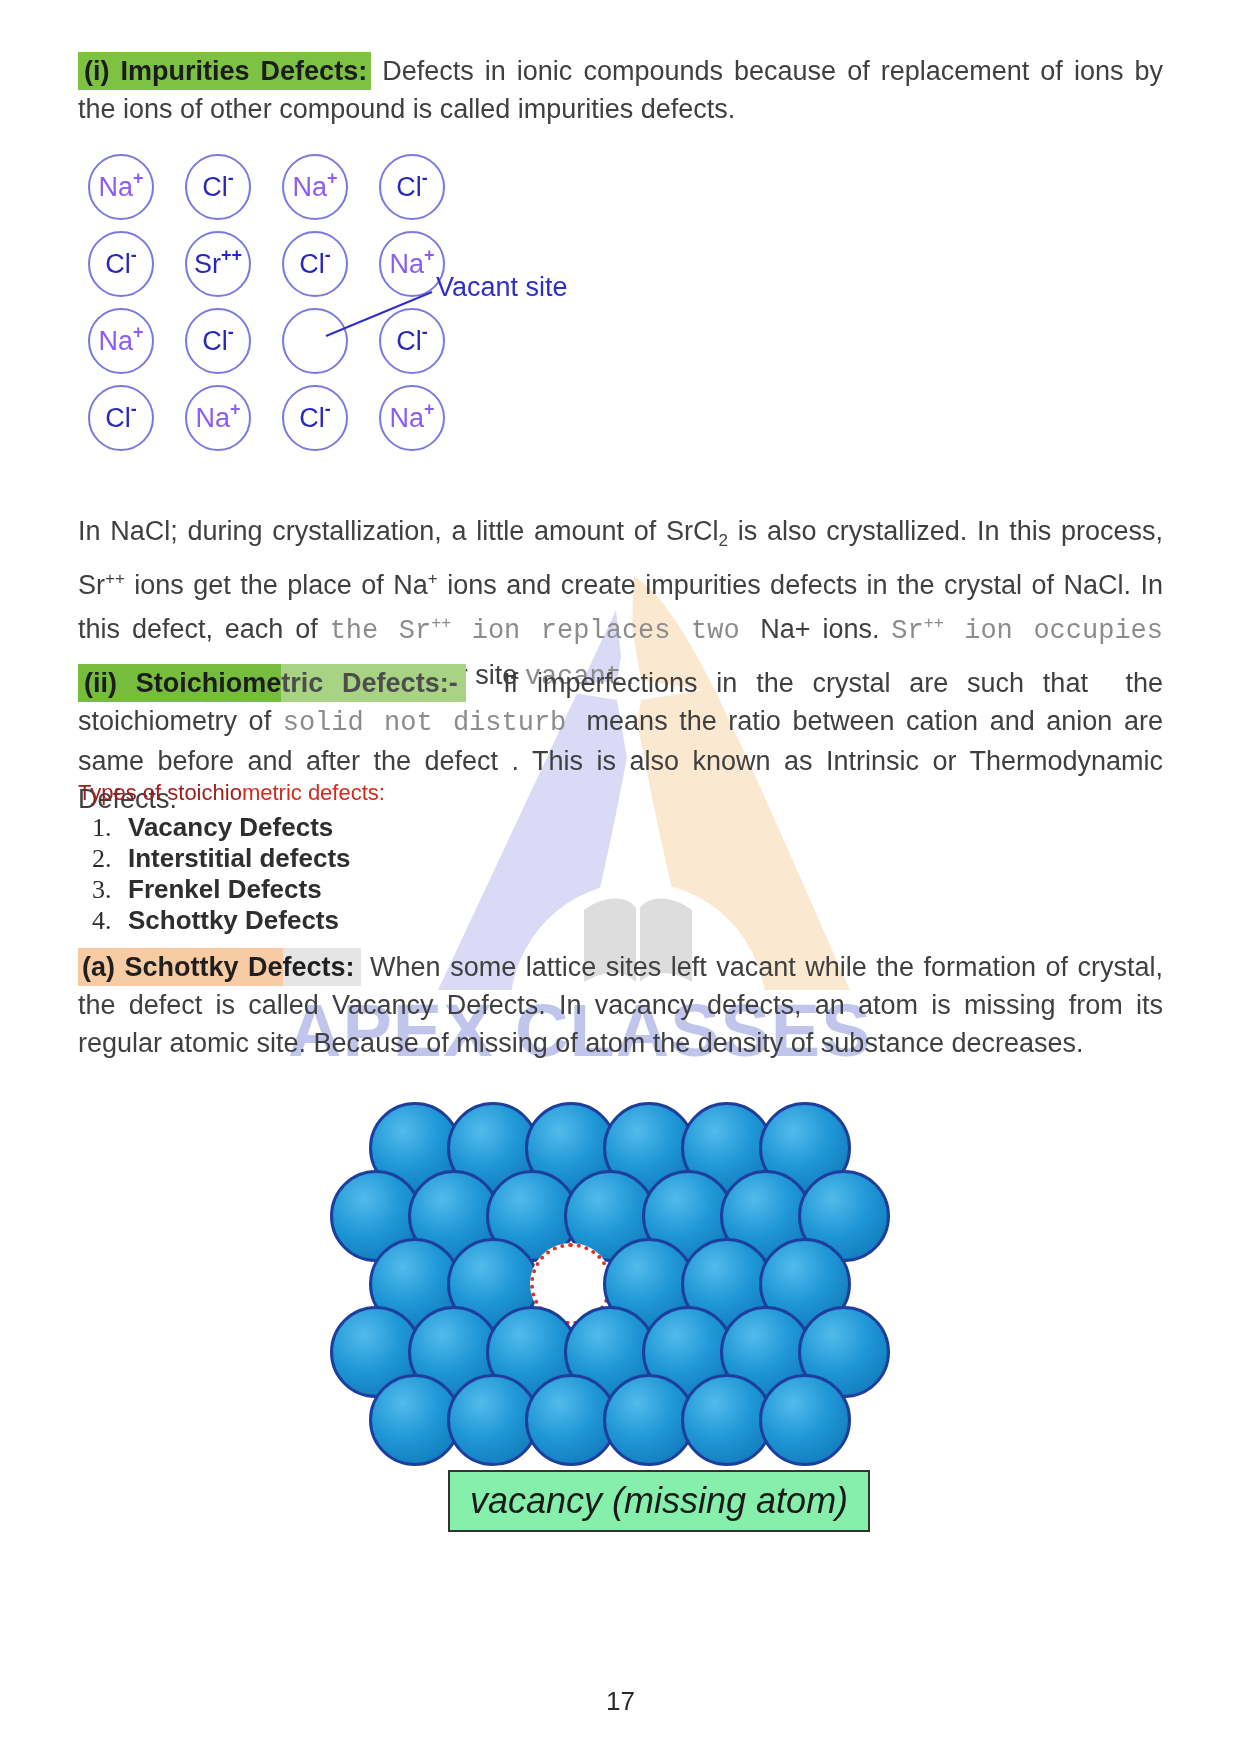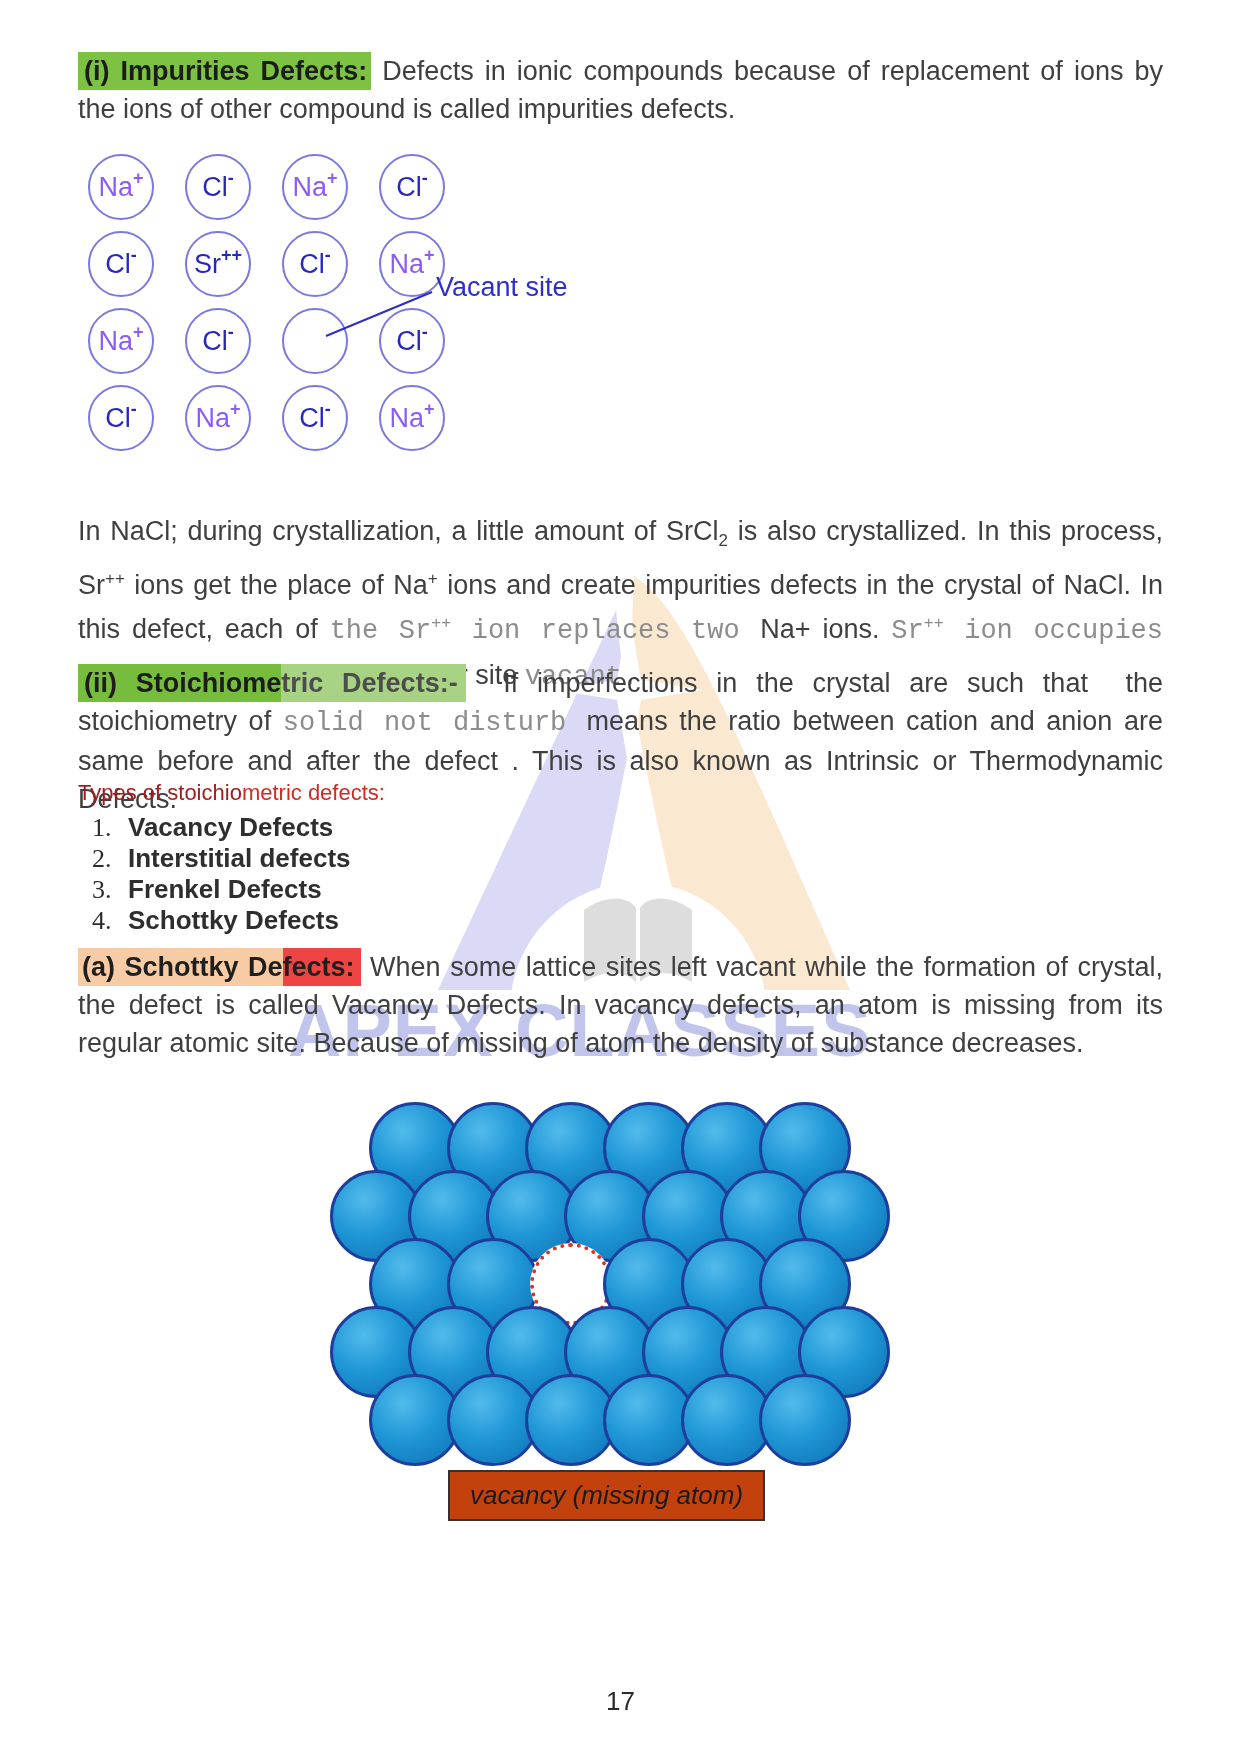--- a/index.html
+++ b/index.html
@@ -11,21 +11,21 @@
 
   
   .f-sub{vertical-align:sub;font-size:17px;}
   .f-sup{vertical-align:super;font-size:17px;}
   .f-gray{color:#8c8c8c;font-family:Liberation Mono, monospace;}
   .f-gray-sup{color:#8c8c8c;vertical-align:super;font-size:17px;}
   .f-hl-green-i{background:#7dc242;font-weight:bold;color:#1c1c1c;padding:4px 4px 4px 6px;}
   .f-hl-green-a{background:#76bd3d;font-weight:bold;color:#1c1c1c;padding:4px 0 4px 6px;}
   .f-hl-green-b{background:#a8d284;font-weight:bold;color:#4d4d4d;padding:4px 8px 4px 0;}
   .f-hl-peach-a{background:#f7cba4;font-weight:bold;color:#1f1f1f;padding:4px 0 4px 4px;}
-  .f-hl-peach-b{background:#ef4444;font-weight:bold;color:#1f1f1f;padding:4px 6px 4px 0;}
+  .f-hl-peach-b{background:#e5e5e5;font-weight:bold;color:#1f1f1f;padding:4px 6px 4px 0;}
   .f-red-a{color:#9f1d1d;}
   .f-red-b{color:#d02b20;}
 
   
   #ion-diagram{left:80px;top:150px;width:580px;height:370px;z-index:2;}
   .ion-circle{position:absolute;width:66px;height:66px;border:2px solid #7b79e0;border-radius:50%;
               display:flex;align-items:center;justify-content:center;box-sizing:border-box;background:transparent;}
   .ion-text{font-size:27px;line-height:1;}
   .ion-dark{color:#8b5cf6;}
   .ion-blue{color:#2727bd;}
@@ -47,22 +47,22 @@
   .defect-num{width:36px;font-family:"Liberation Serif", serif;color:#2c2c2c;}
   .defect-label{color:#2e2e2e;font-weight:bold;}
 
   
   #sphere-grid{left:330px;top:1102px;width:570px;height:370px;z-index:2;}
   .atom-sphere{position:absolute;width:92px;height:92px;border-radius:50%;border:3px solid #1e3e9d;
                background:radial-gradient(circle at 36% 30%, #53bbec 0%, #1f97d6 45%, #0c6fb2 100%);
                box-sizing:border-box;}
   .vacancy-circle{position:absolute;width:82px;height:82px;border-radius:50%;border:4px dotted #e33024;
                   background:#ffffff;box-sizing:border-box;}
-  #vacancy-label-box{left:448px;top:1470px;border:2px solid #333333;background:#c2410c;
-                     padding:8px 20px;font-size:26px;font-style:italic;color:#1a1a1a;z-index:2;}
+  #vacancy-label-box{left:448px;top:1470px;border:2px solid #333333;background:#86efac;
+                     padding:8px 20px;font-size:36px;font-style:italic;color:#1a1a1a;z-index:2;}
 
   #page-number{left:0;top:1686px;width:1241px;text-align:center;font-size:26px;color:#2a2a2a;z-index:2;}
 </style>
 </head>
 <body>
 
 <div class="abs" id="watermark">
   <svg id="watermark-logo" width="470" height="460" viewBox="0 0 470 460">
     <path d="M218,52 L40,432 L178,432 C198,352 220,252 232,182 C227,132 221,82 218,52 Z" fill="#b6b4ef"></path>
     <path d="M236,18 C290,52 340,180 452,432 L300,432 C272,332 252,232 238,158 C233,104 234,48 236,18 Z" fill="#f8d2a2"></path>

